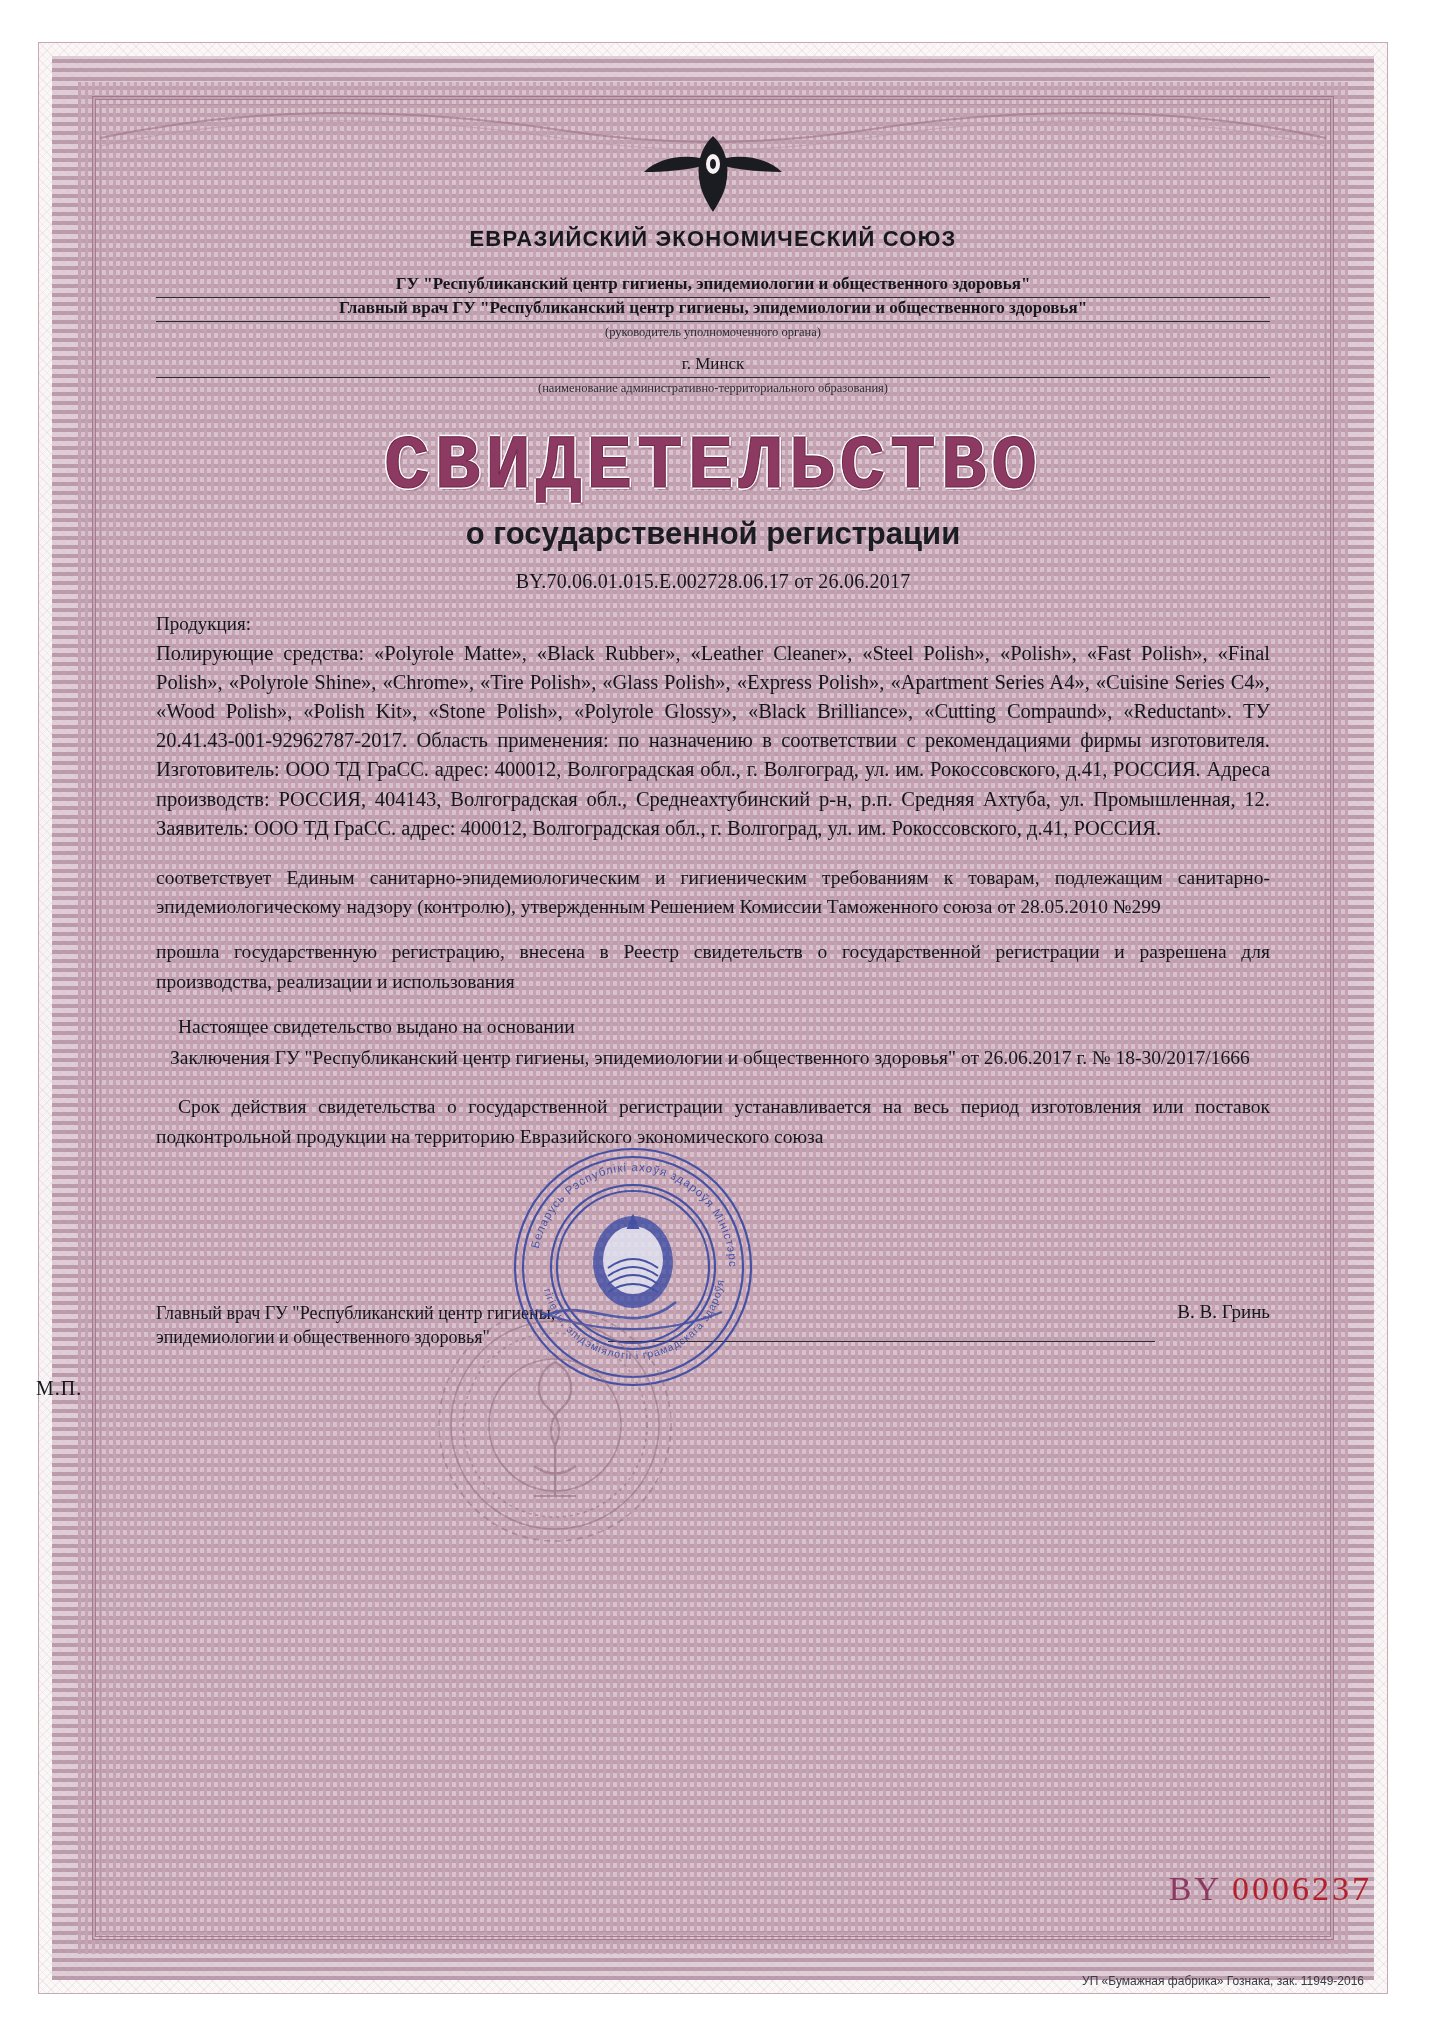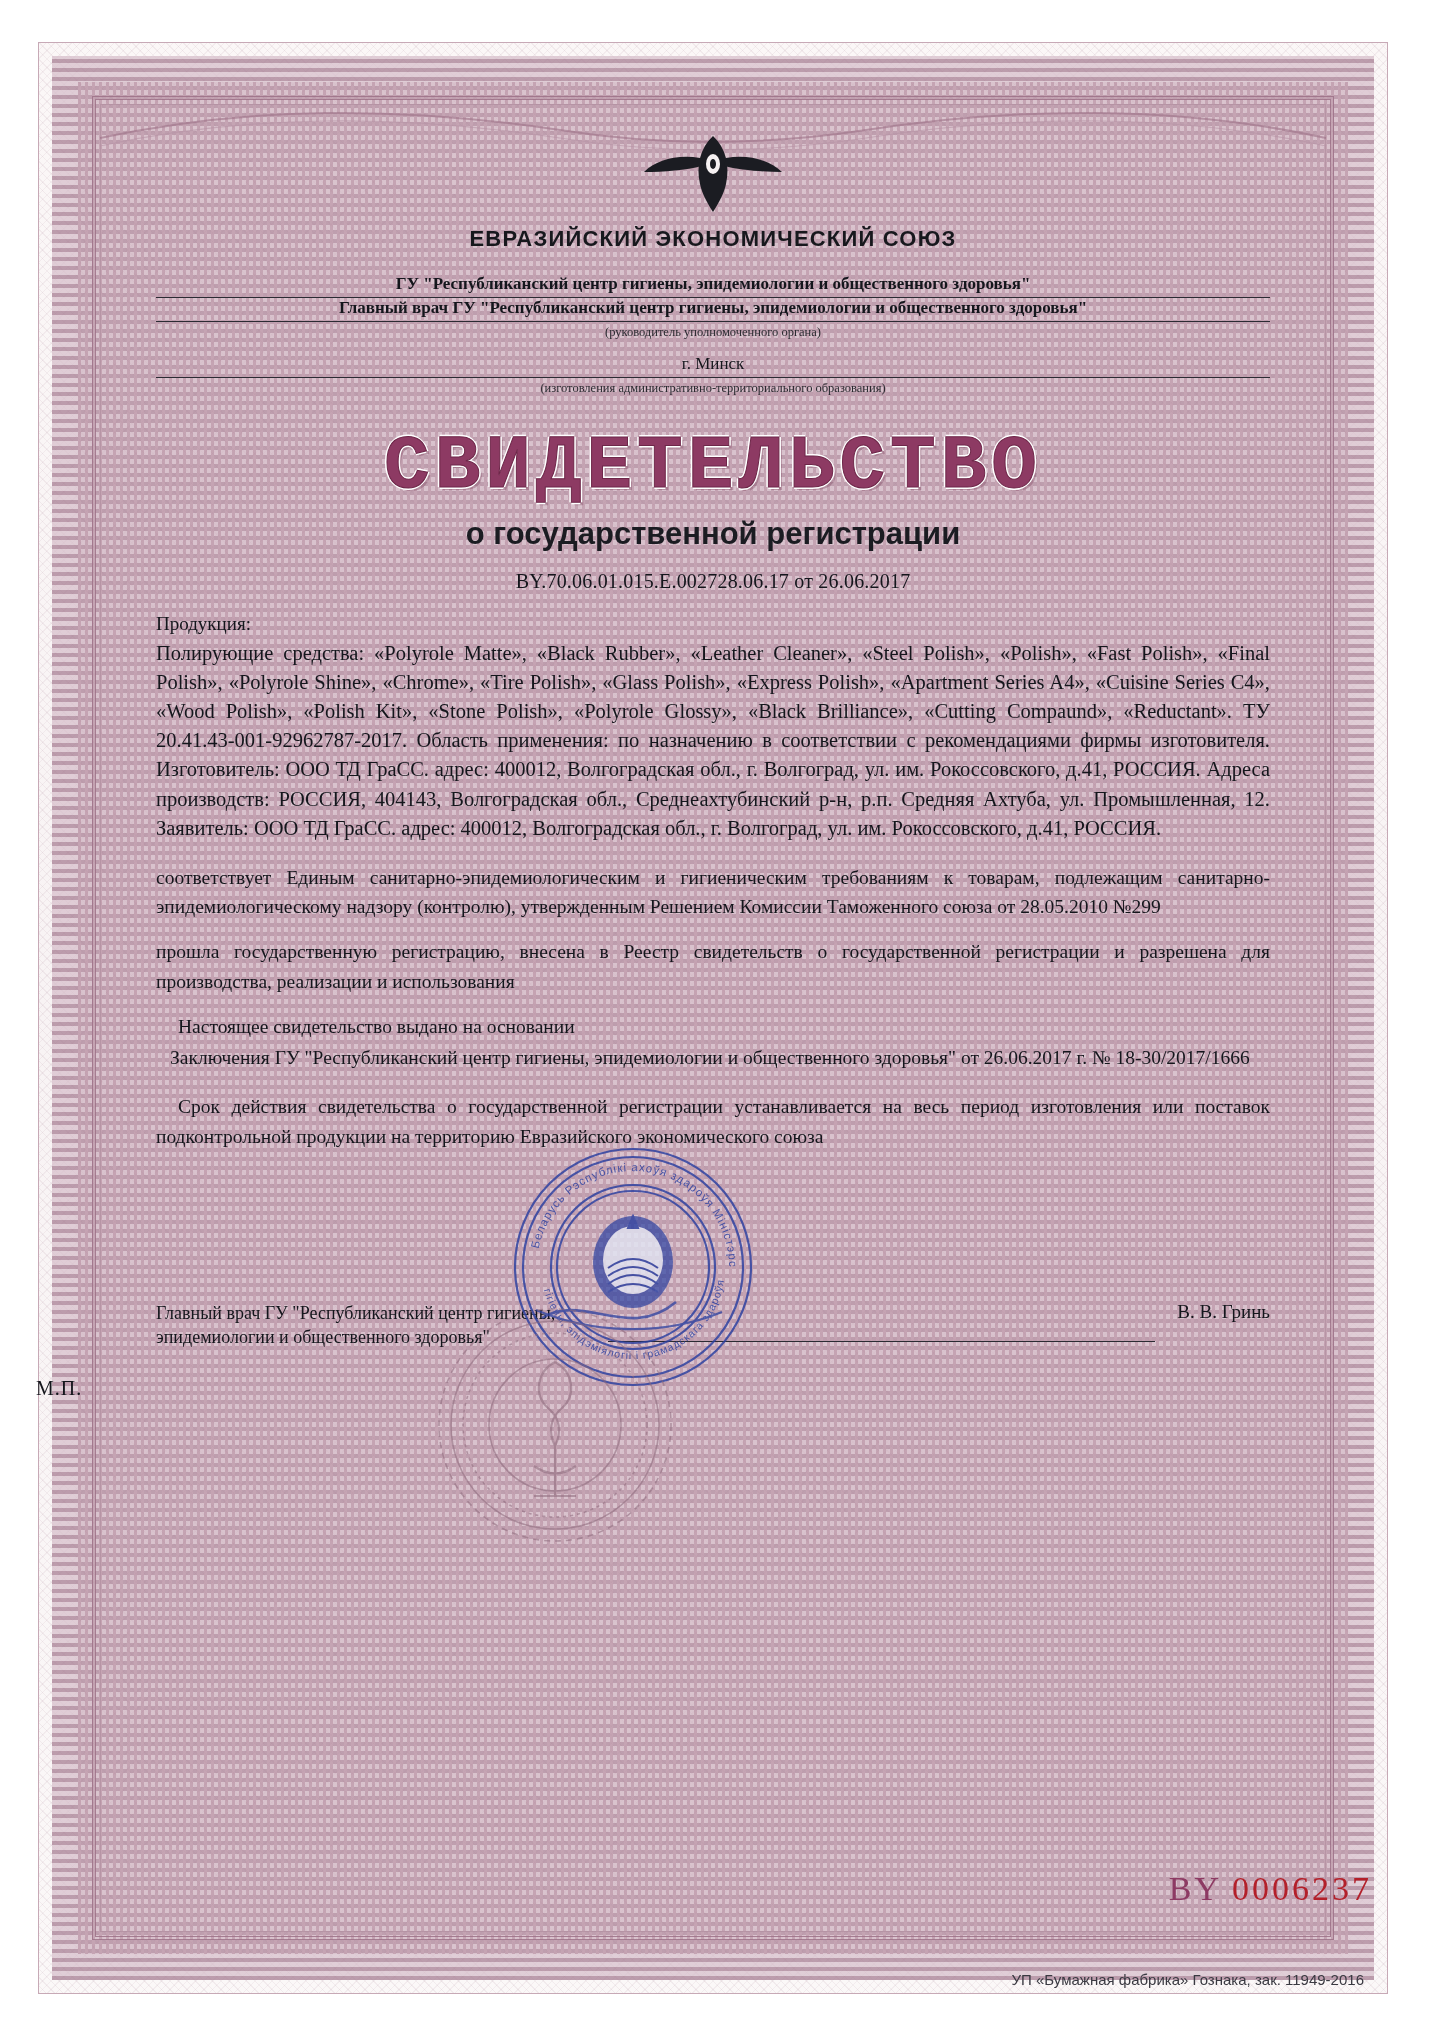--- a/index.html
+++ b/index.html
@@ -234,21 +234,21 @@
     font-size: 34px;
     letter-spacing: 3px;
     color: #b3202a;
   }
   .serial .prefix { color: #8d3a63; margin-right: 10px; }
 
   .footnote {
     position: absolute;
     right: 24px;
     bottom: 6px;
-    font-size: 15px;
+    font-size: 12px;
     color: #3a3a42;
     font-family: "Liberation Sans", sans-serif;
     text-align: center;
   }
 </style>
 </head>
 <body>
 
 <div class="page">
   <div class="cert">
@@ -278,21 +278,21 @@
 
       <div class="eaeu-title">ЕВРАЗИЙСКИЙ ЭКОНОМИЧЕСКИЙ СОЮЗ</div>
 
       <div class="fieldblock">
         <div class="fieldline">ГУ "Республиканский центр гигиены, эпидемиологии и общественного здоровья"</div>
 
         <div class="fieldline">Главный врач ГУ "Республиканский центр гигиены, эпидемиологии и общественного здоровья"</div>
         <div class="fieldcaption">(руководитель уполномоченного органа)</div>
 
         <div class="fieldline plain">г. Минск</div>
-        <div class="fieldcaption">(изготовления административно-территориального образования)</div>
+        <div class="fieldcaption">(наименование административно-территориального образования)</div>
       </div>
 
       <div class="maintitle">СВИДЕТЕЛЬСТВО</div>
       <div class="subtitle">о государственной регистрации</div>
       <div class="regnumber">BY.70.06.01.015.Е.002728.06.17 от 26.06.2017</div>
 
       <div class="label-prod">Продукция:</div>
       <div class="prodtext">Полирующие средства: «Polyrole Matte», «Black Rubber», «Leather Cleaner», «Steel Polish», «Polish», «Fast Polish», «Final Polish», «Polyrole Shine», «Chrome», «Tire Polish», «Glass Polish», «Express Polish», «Apartment Series A4», «Cuisine Series C4», «Wood Polish», «Polish Kit», «Stone Polish», «Polyrole Glossy», «Black Brilliance», «Cutting Compaund», «Reductant». ТУ 20.41.43-001-92962787-2017. Область применения: по назначению в соответствии с рекомендациями фирмы изготовителя. Изготовитель: ООО ТД ГраСС. адрес: 400012, Волгоградская обл., г. Волгоград, ул. им. Рокоссовского, д.41, РОССИЯ. Адреса производств: РОССИЯ, 404143, Волгоградская обл., Среднеахтубинский р-н, р.п. Средняя Ахтуба, ул. Промышленная, 12. Заявитель: ООО ТД ГраСС. адрес: 400012, Волгоградская обл., г. Волгоград, ул. им. Рокоссовского, д.41, РОССИЯ.</div>
 
       <div class="para just-spread">соответствует Единым санитарно-эпидемиологическим и гигиеническим требованиям к товарам, подлежащим санитарно-эпидемиологическому надзору (контролю), утвержденным Решением Комиссии Таможенного союза от 28.05.2010 №299</div>

